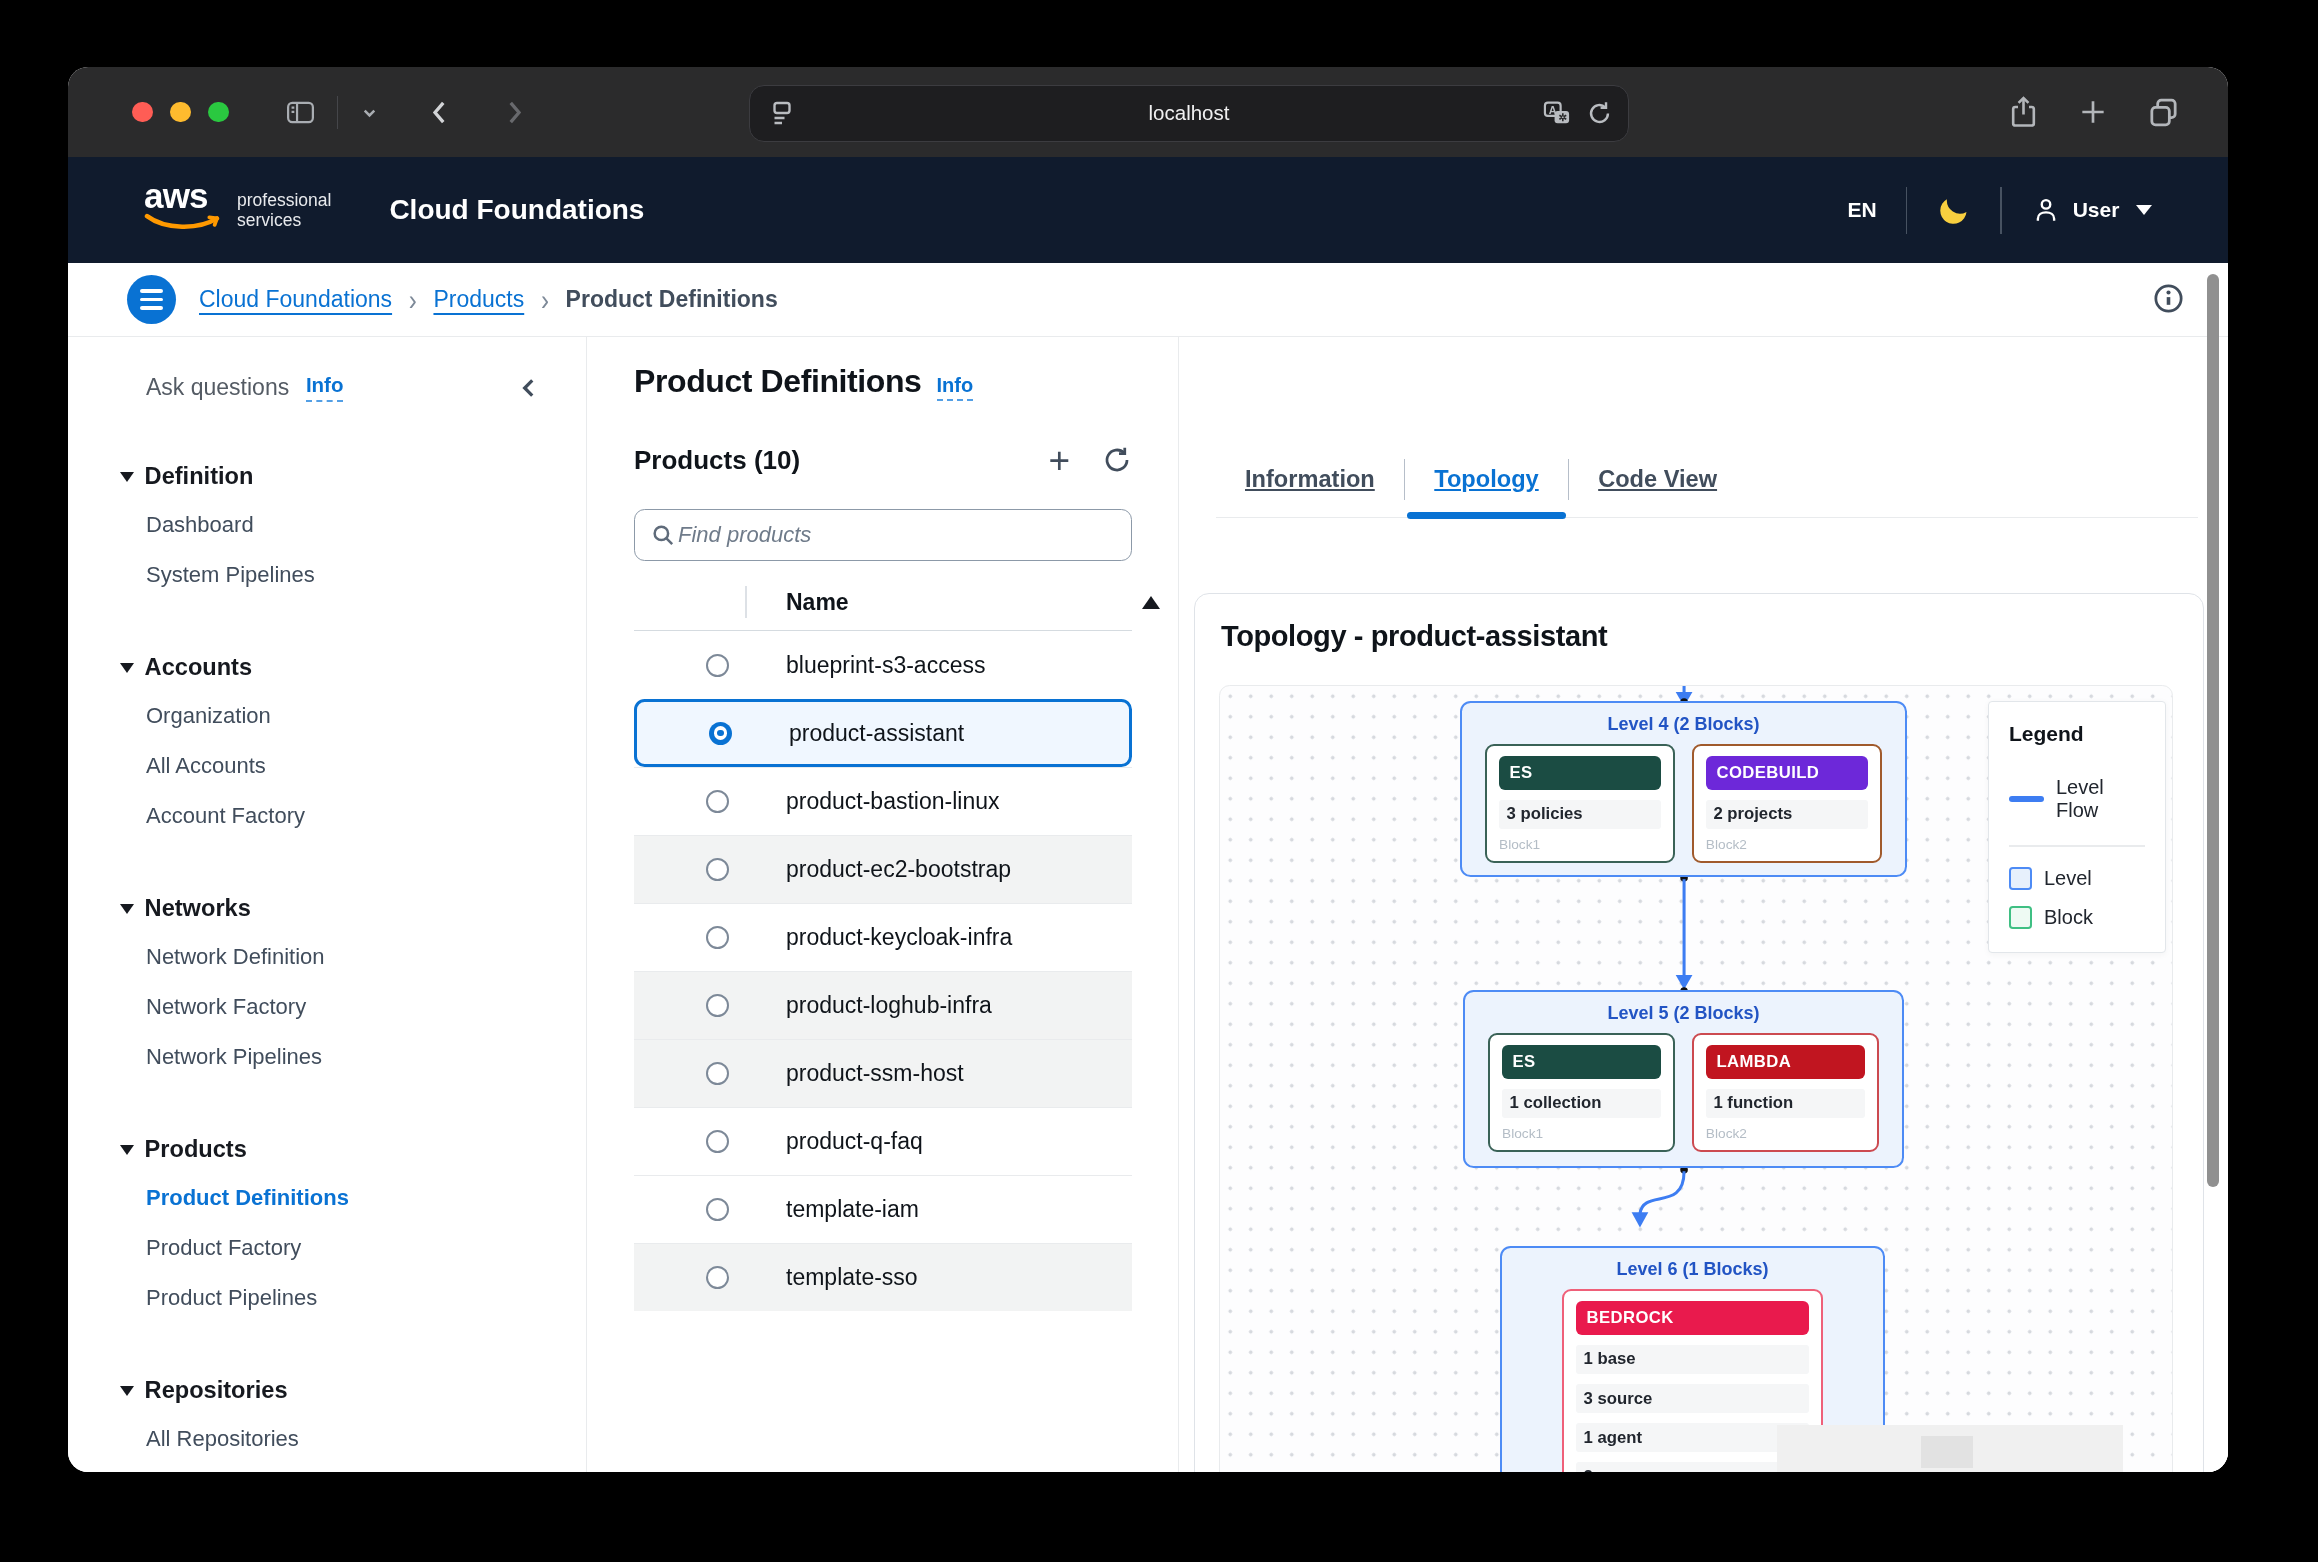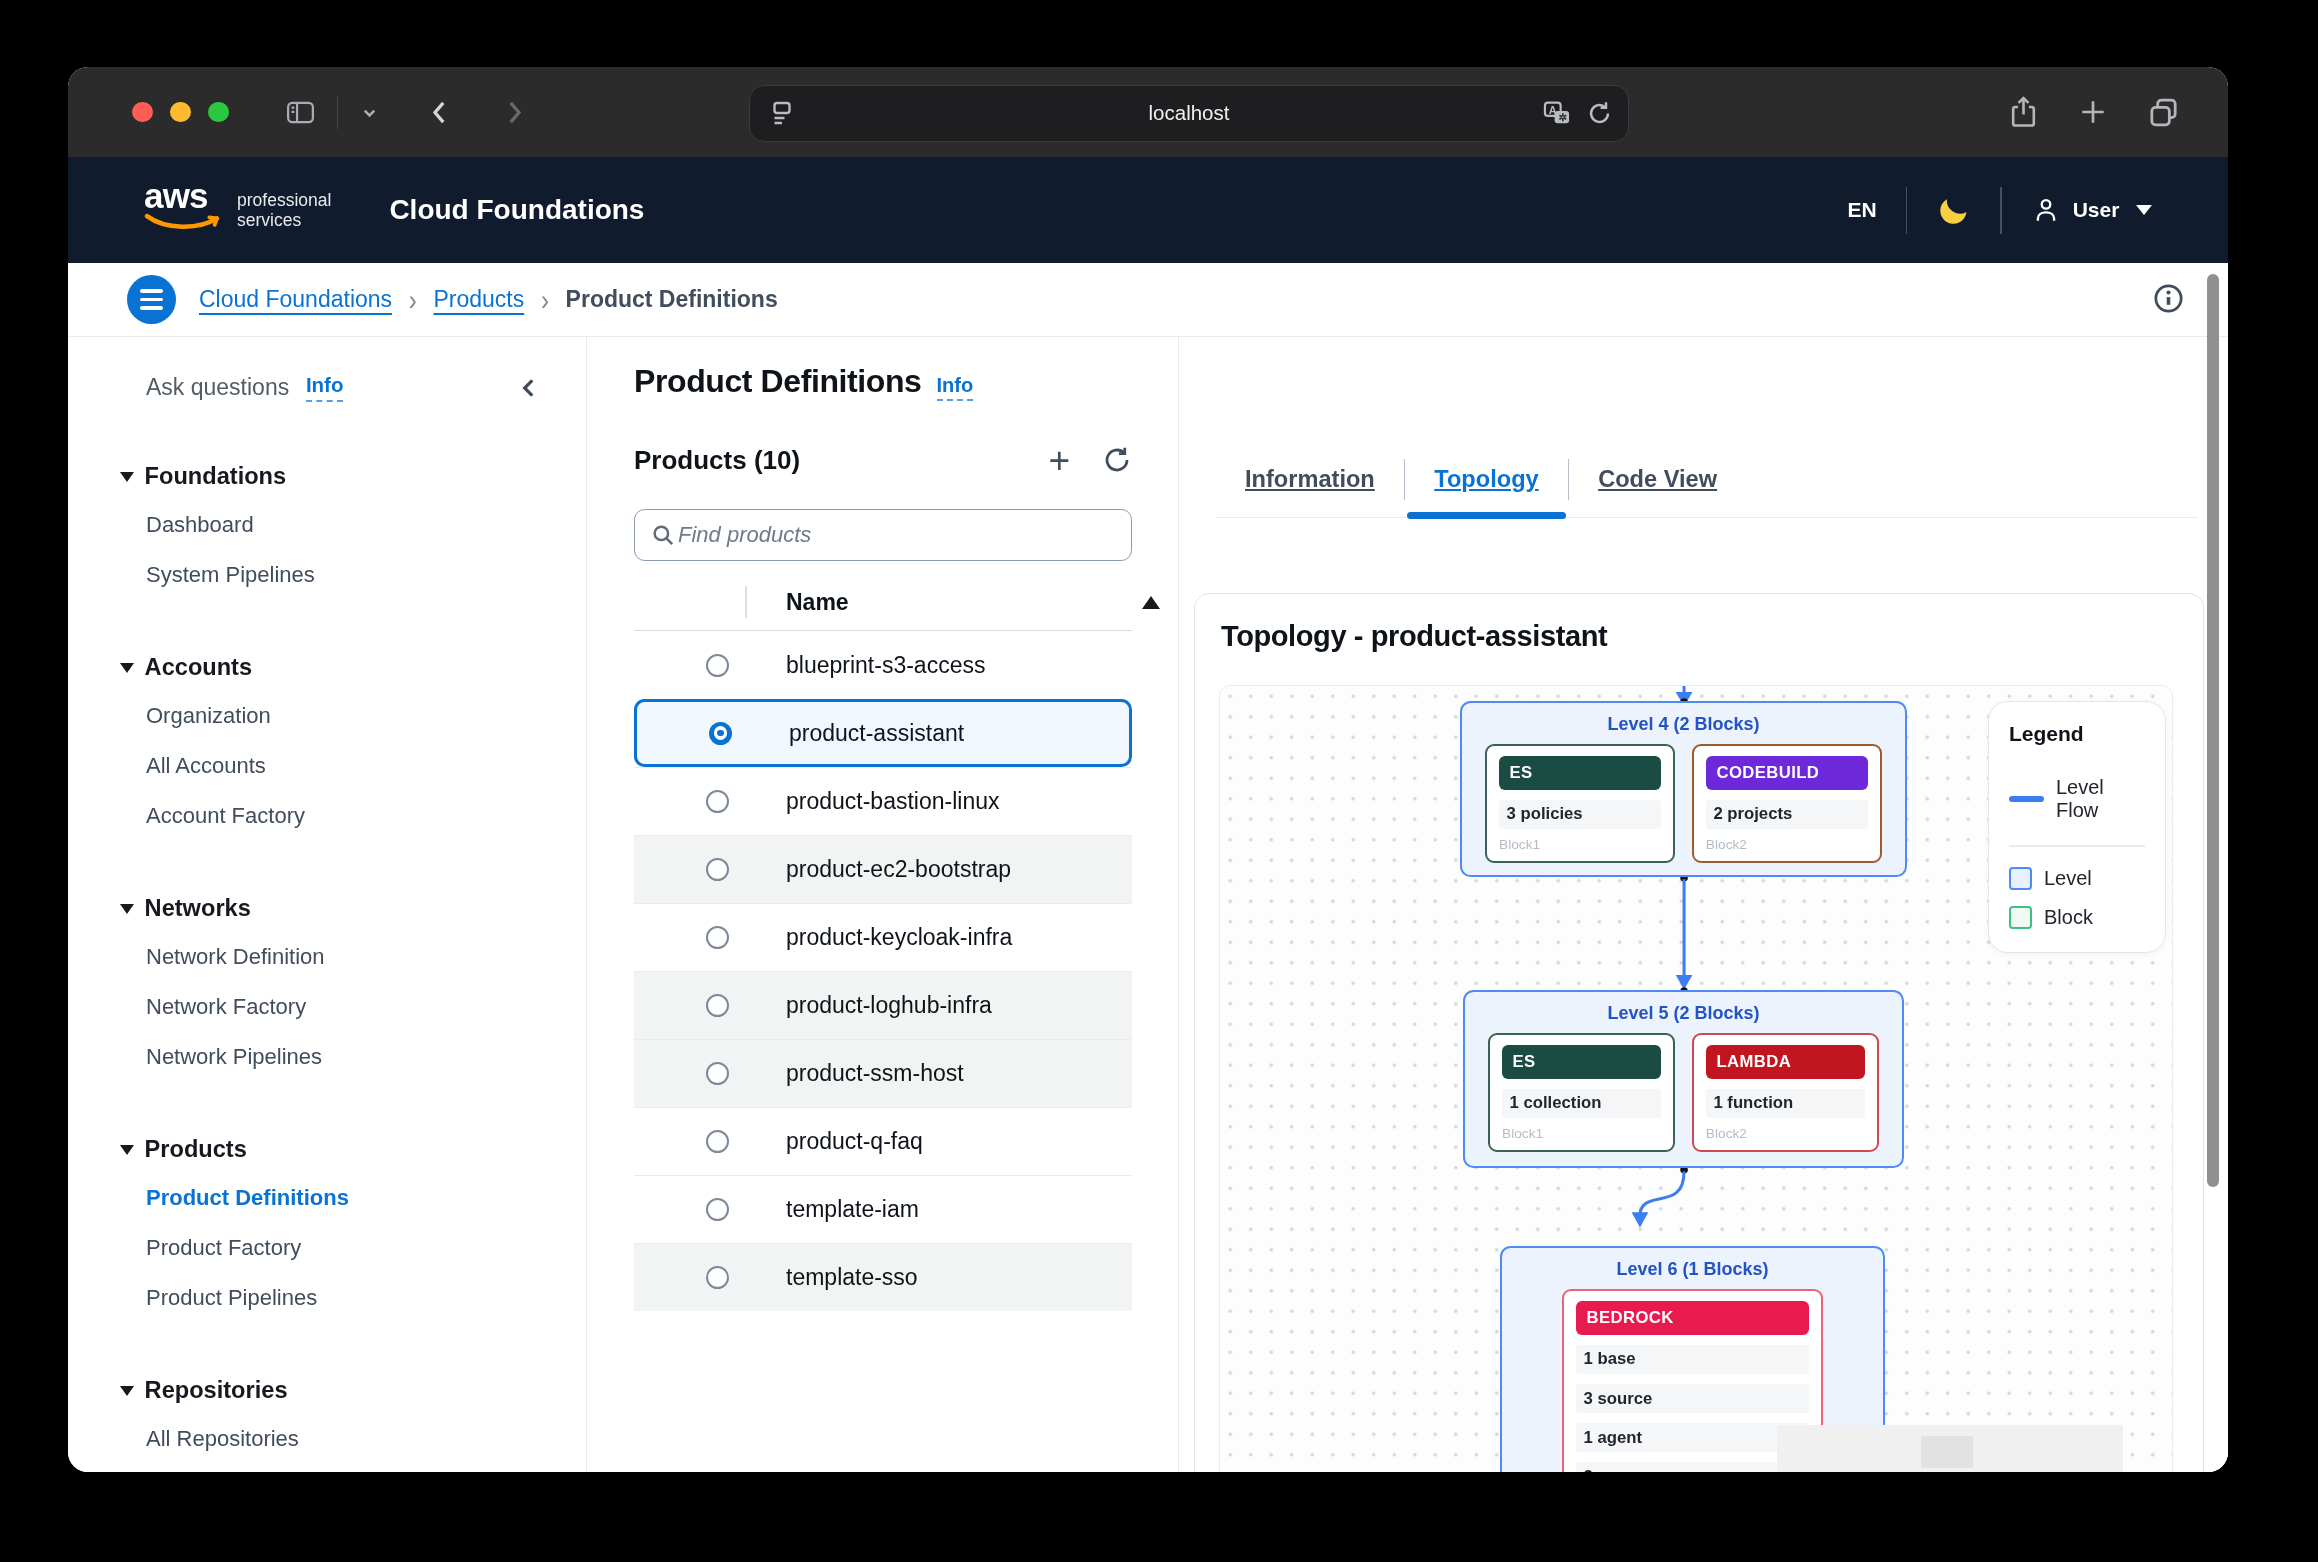--- a/index.html
+++ b/index.html
@@ -124,21 +124,21 @@
   .level-blocks{display:flex;gap:16.7px;padding:0 23px;margin-top:9px;}
   .level-box.pos2 .level-blocks{padding:0 60px;}
   .block-card{flex:1;background:#fff;border:2.3px solid #555;border-radius:9px;padding:10.6px 12px 9px;box-sizing:border-box;}
   .block-badge{display:block;color:#fff;font-size:16.7px;font-weight:800;letter-spacing:0.4px;
     padding:6.8px 10.6px;border-radius:6px;}
   .block-detail{margin-top:10px;background:#f5f6f7;border-radius:3px;padding:4.6px 7.6px;
     font-size:16.7px;font-weight:700;color:#21262e;}
   .block-caption{margin-top:8.4px;font-size:13.7px;color:#b4bdc6;}
 
   .legend{position:absolute;left:768px;top:15px;width:178px;background:#fff;border:1.5px solid #e2e6ea;
-    border-radius:20px;box-sizing:border-box;padding:20px 20px 23px;box-shadow:0 1.5px 6px rgba(0,0,0,.04);}
+    border-radius:4px;box-sizing:border-box;padding:20px 20px 23px;box-shadow:0 1.5px 6px rgba(0,0,0,.04);}
   .legend-title{font-size:21px;font-weight:800;color:#0f141a;}
   .legend-flow{display:flex;align-items:center;gap:12px;margin-top:30px;}
   .flow-swatch{width:35px;height:5.3px;border-radius:3px;background:#3d7df2;flex:none;}
   .legend-label{font-size:20px;color:#21262e;}
   .legend-sep{height:1.5px;background:#e9ebed;margin:23px 0 20px;}
   .legend-item{display:flex;align-items:center;gap:12px;margin-top:16.7px;}
   .sq{width:23px;height:23px;border-radius:3.8px;box-sizing:border-box;flex:none;}
   .sq.level{border:2.3px solid #4d8bf5;background:#e7f0fc;}
   .sq.block{border:2.3px solid #3fbf83;background:#eefaf3;}
 
@@ -306,21 +306,21 @@
           <span class="collapse-btn">
             <svg width="26" height="26" viewBox="0 0 24 24" fill="none" stroke="#414d5c" stroke-width="3">
               <polyline points="15,5 8,12 15,19"></polyline>
             </svg>
           </span>
         </div>
         <nav id="nav-sections">
             <div class="nav-section">
               <div class="nav-head">
                 <span class="tri-down"></span>
-                <span class="nav-head-label">Foundations</span>
+                <span class="nav-head-label">Definition</span>
               </div>
               <div class="nav-item">Dashboard</div>
               <div class="nav-item">System Pipelines</div>
             </div>
             <div class="nav-section">
               <div class="nav-head">
                 <span class="tri-down"></span>
                 <span class="nav-head-label">Accounts</span>
               </div>
               <div class="nav-item">Organization</div>

